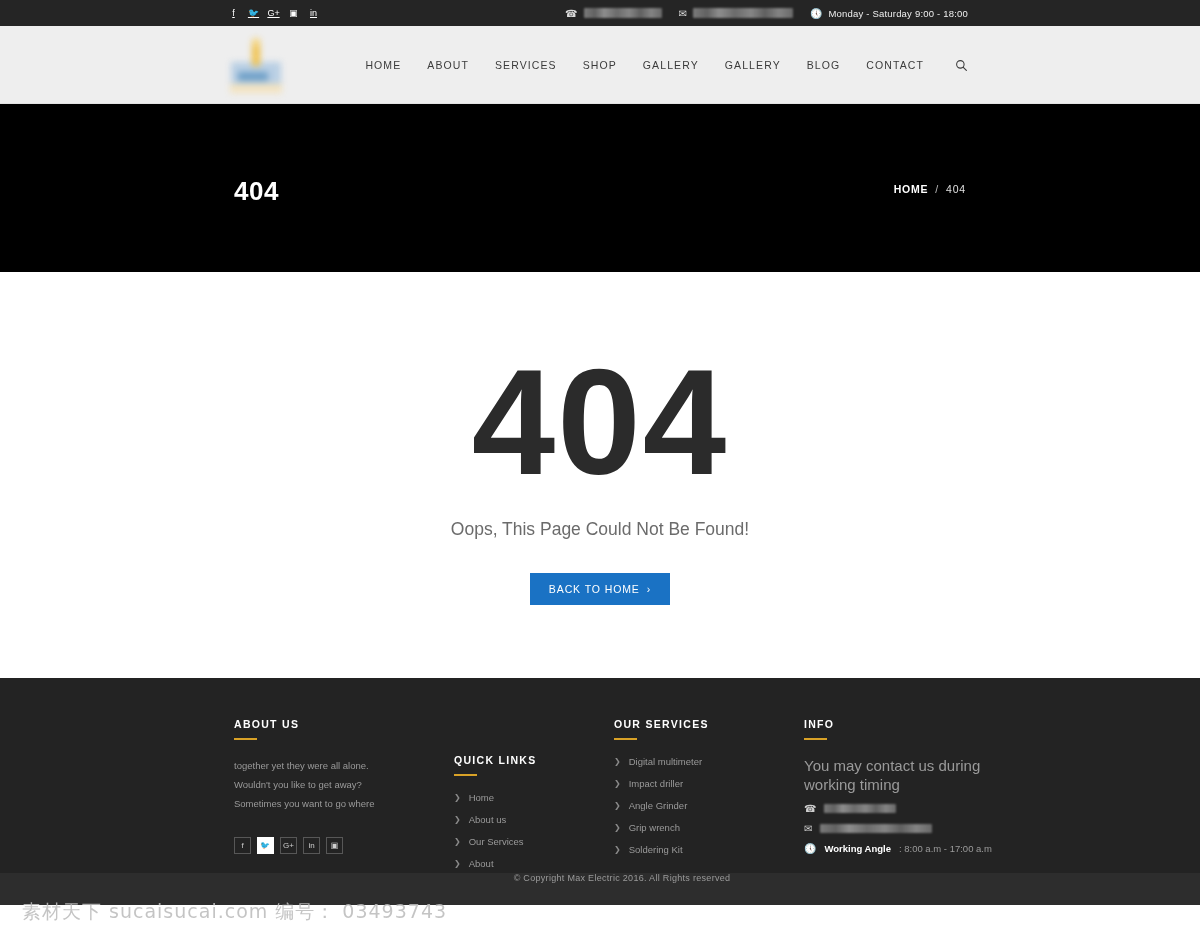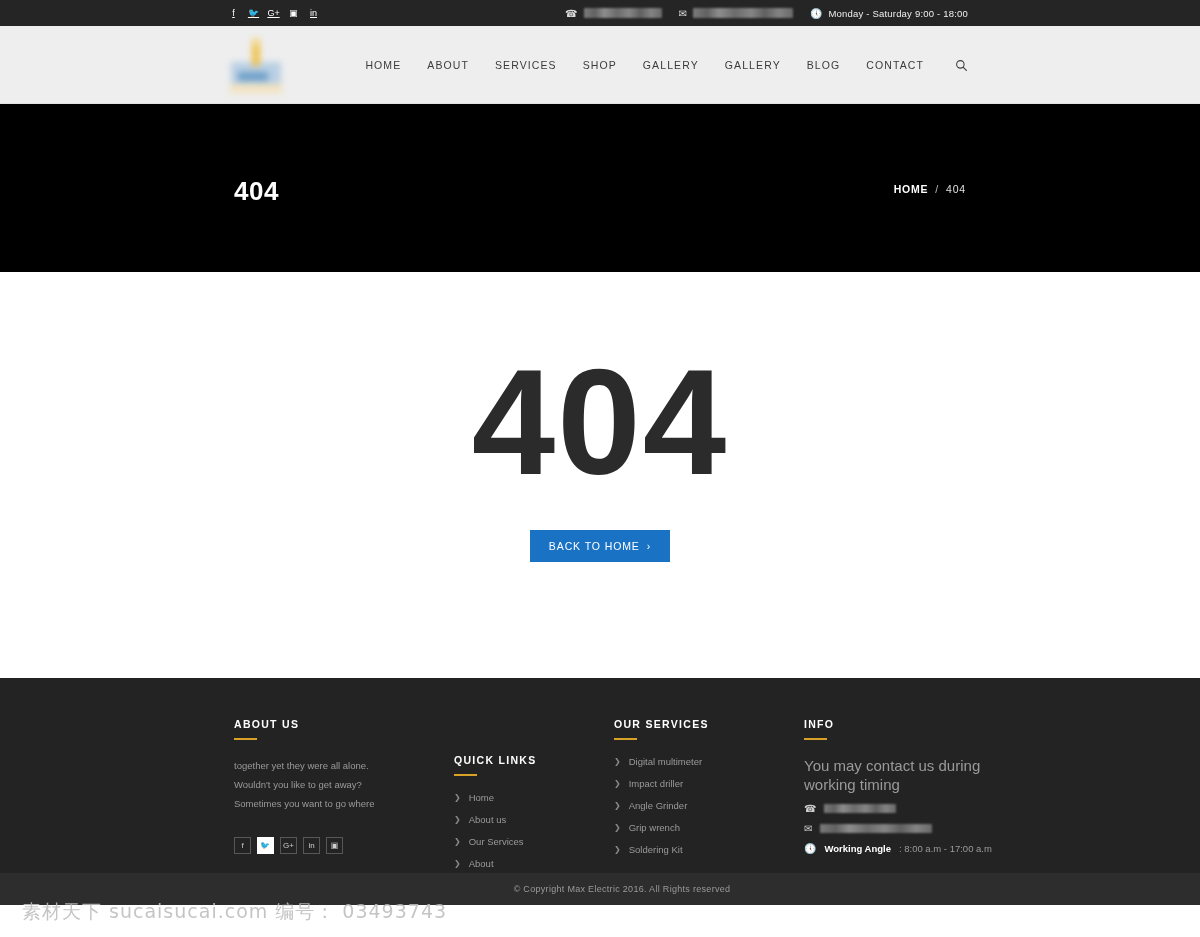--- a/index.html
+++ b/index.html
@@ -170,21 +170,21 @@
   .fsoc {
     width: 17px; height: 17px; border: 1px solid #575757;
     display: flex; align-items: center; justify-content: center;
     color: #cfcfcf; font-size: 8px; text-decoration: none;
   }
   .fsoc.active { background: #ffffff; border-color: #ffffff; color: #232323; }
 
   .copyright {
     position: absolute; left: 0; right: 0; bottom: 0; height: 32px;
     background: #2d2d2d;
-    display: flex; align-items: center; justify-content: center;
+    display: flex; justify-content: center;
     color: #9a9a9a; font-size: 9px; letter-spacing: .3px; padding-left: 44px;
   }
 
   
   .watermark {
     position: absolute; left: 14px; bottom: 12px;
     color: #bdbdbd; font-size: 19px; letter-spacing: 1px;
     opacity: .88; white-space: nowrap; pointer-events: none;
     font-family: "DejaVu Sans", sans-serif;
     margin-left: 8px;
@@ -249,20 +249,21 @@
     <div class="banner-title">404</div>
     <div class="breadcrumb">
       <a href="#">HOME</a>
       <span class="sep">/</span>
       <span class="cur">404</span>
     </div>
   </div>
 
   <div class="content">
     <div class="big404">404</div>
+    <div class="subtitle">Oops, This Page Could Not Be Found!</div>
     <button class="home-btn">
       <span>BACK TO HOME</span>
       <span>›</span>
     </button>
   </div>
 
   <div class="footer">
     <div class="footer-cols">
 
       <div class="fcol-about">

